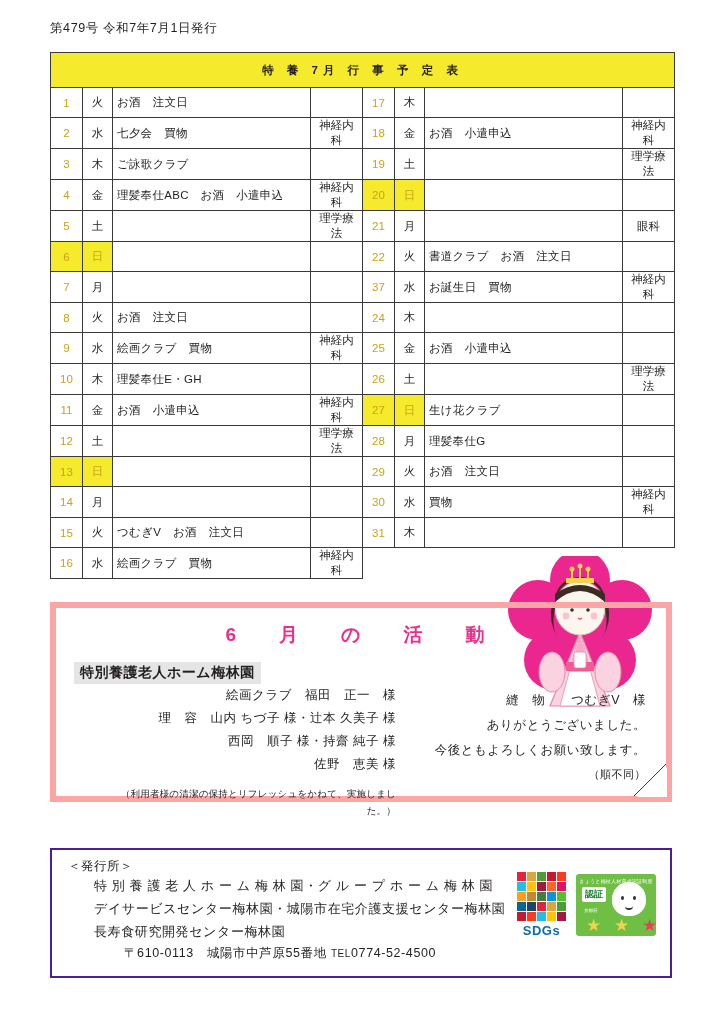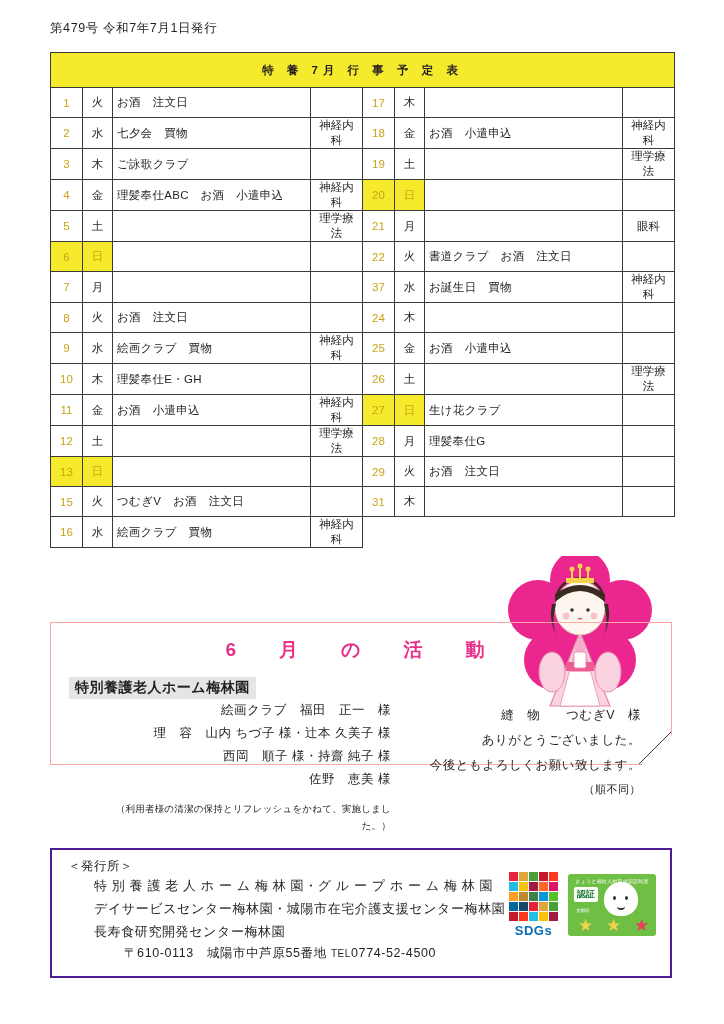--- a/index.html
+++ b/index.html
@@ -78,24 +78,24 @@
     font-size: 10px;
   }
   .blank-cell {
     border: none !important;
   }
 
   
   .activity {
     position: absolute;
     left: 50px;
-    top: 622px;
+    top: 602px;
     width: 622px;
-    height: 143px;
-    border: 1px solid #fca5a5;
+    height: 200px;
+    border: 6px solid #fca5a5;
     box-sizing: border-box;
   }
   .fold-tri {
     position: absolute;
     right: -1px;
     bottom: -1px;
     width: 0;
     height: 0;
     border-left: 30px solid transparent;
     border-bottom: 30px solid #ffffff;
@@ -204,21 +204,21 @@
   }
   .sdg-grid div { width: 9px; height: 9px; }
   .sdg-word {
     font-size: 13px;
     font-weight: bold;
     color: #0a6cb4;
     letter-spacing: 0.5px;
     margin-top: 2px;
   }
   .cert {
-    width: 88px;
+    width: 80px;
     height: 62px;
     background: #6fbf44;
     border-radius: 3px;
     position: relative;
     color: #fff;
   }
   .cert-top {
     font-size: 5px;
     text-align: center;
     padding-top: 4px;
@@ -411,20 +411,30 @@
           </tr>
           <tr>
             <td class="c-day" style="background: rgb(245, 234, 44);">13</td>
             <td class="c-wd" style="background: rgb(245, 234, 44); color: rgb(200, 164, 21);">日</td>
             <td class="c-ev"></td>
             <td class="c-mem"></td>
             <td class="c-day">29</td>
             <td class="c-wd">火</td>
             <td class="c-ev">お酒　注文日</td>
             <td class="c-mem"></td>
+          </tr>
+          <tr>
+            <td class="c-day">14</td>
+            <td class="c-wd">月</td>
+            <td class="c-ev"></td>
+            <td class="c-mem"></td>
+            <td class="c-day">30</td>
+            <td class="c-wd">水</td>
+            <td class="c-ev">買物</td>
+            <td class="c-mem">神経内科</td>
           </tr>
           <tr>
             <td class="c-day">15</td>
             <td class="c-wd">火</td>
             <td class="c-ev">つむぎV　お酒　注文日</td>
             <td class="c-mem"></td>
             <td class="c-day">31</td>
             <td class="c-wd">木</td>
             <td class="c-ev"></td>
             <td class="c-mem"></td>

